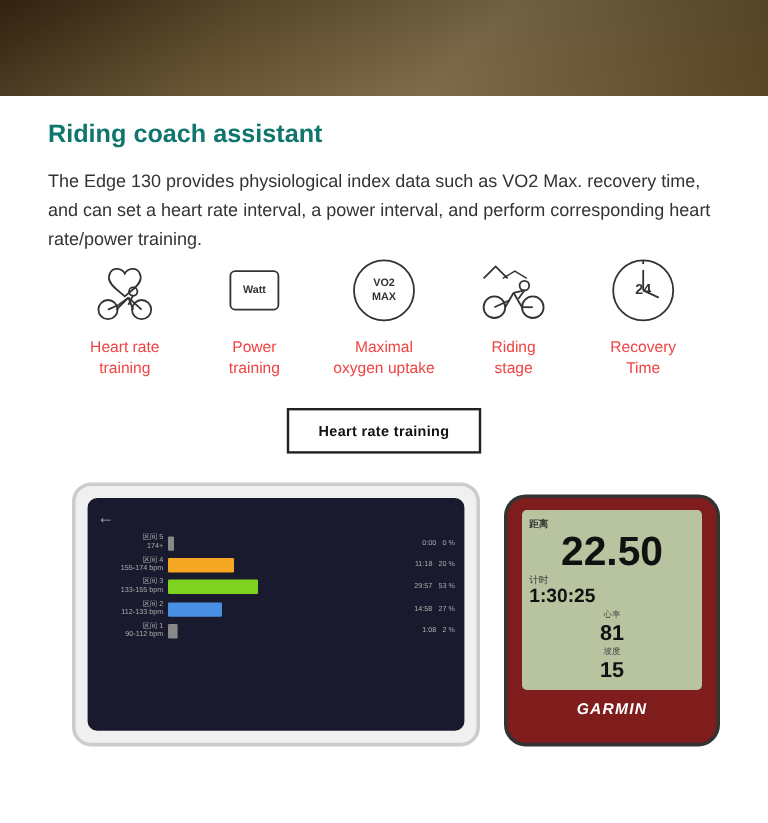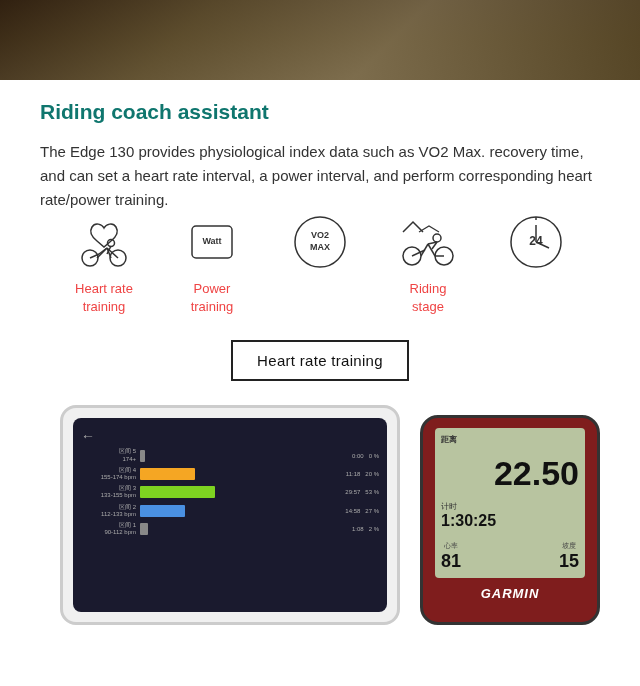--- a/index.html
+++ b/index.html
@@ -79,22 +79,22 @@
     .heart-rate-btn-container {
       display: flex;
       justify-content: center;
       margin-bottom: 24px;
     }
 
     .heart-rate-btn {
       border: 2px solid #222;
       background: #fff;
       padding: 10px 24px;
-      font-size: 15px;
-      font-weight: 400;
+      font-size: 12px;
+      font-weight: 700;
       color: #111;
       cursor: pointer;
       letter-spacing: 0.3px;
     }
 
     .devices-row {
       display: flex;
       justify-content: space-between;
       align-items: flex-end;
       padding: 0 20px;
@@ -202,21 +202,21 @@
     .gps-label {
       font-size: 8px;
       color: #333;
       font-weight: bold;
     }
 
     .gps-speed {
       font-size: 34px;
       font-weight: bold;
       color: #111;
-      text-align: right;
+      text-align: center;
       line-height: 1;
     }
 
     .gps-row {
       display: flex;
       justify-content: space-between;
       align-items: center;
     }
 
     .gps-time-label {
@@ -226,20 +226,21 @@
 
     .gps-time {
       font-size: 16px;
       font-weight: bold;
       color: #111;
     }
 
     .gps-bottom-row {
       display: flex;
       justify-content: space-between;
+      flex-direction: column;
     }
 
     .gps-metric {
       display: flex;
       flex-direction: column;
       align-items: center;
     }
 
     .gps-metric-label {
       font-size: 7px;
@@ -309,20 +310,21 @@
     </div>
 
     <div class="feature-item">
       <div class="feature-icon">
         <svg width="58" height="58" viewBox="0 0 58 58">
           <circle cx="29" cy="29" r="25" fill="none" stroke="#333" stroke-width="1.5"></circle>
           <text x="29" y="25" text-anchor="middle" font-size="9" font-weight="bold" fill="#333">VO2</text>
           <text x="29" y="37" text-anchor="middle" font-size="9" font-weight="bold" fill="#333">MAX</text>
         </svg>
       </div>
+      <span class="feature-label">Maximal<br>oxygen uptake</span>
     </div>
 
     <div class="feature-item">
       <div class="feature-icon">
         <svg width="58" height="52" viewBox="0 0 58 52">
           <circle cx="13" cy="40" r="9" fill="none" stroke="#333" stroke-width="1.5"></circle>
           <circle cx="45" cy="40" r="9" fill="none" stroke="#333" stroke-width="1.5"></circle>
 
           <line x1="22" y1="40" x2="29" y2="28" stroke="#333" stroke-width="1.5"></line>
           <line x1="29" y1="28" x2="36" y2="40" stroke="#333" stroke-width="1.5"></line>
@@ -345,20 +347,21 @@
         <svg width="58" height="58" viewBox="0 0 58 58">
           <circle cx="29" cy="29" r="25" fill="none" stroke="#333" stroke-width="1.5"></circle>
 
           <line x1="29" y1="29" x2="29" y2="12" stroke="#333" stroke-width="1.5"></line>
           <line x1="29" y1="29" x2="42" y2="35" stroke="#333" stroke-width="1.5"></line>
 
           <line x1="29" y1="7" x2="29" y2="4" stroke="#333" stroke-width="1.5"></line>
           <text x="29" y="32" text-anchor="middle" font-size="12" font-weight="bold" fill="#333">24</text>
         </svg>
       </div>
+      <span class="feature-label">Recovery<br>Time</span>
     </div>
 
   </div>
 
   <div class="heart-rate-btn-container">
     <button class="heart-rate-btn">Heart rate training</button>
   </div>
 
   <div class="devices-row">
 

